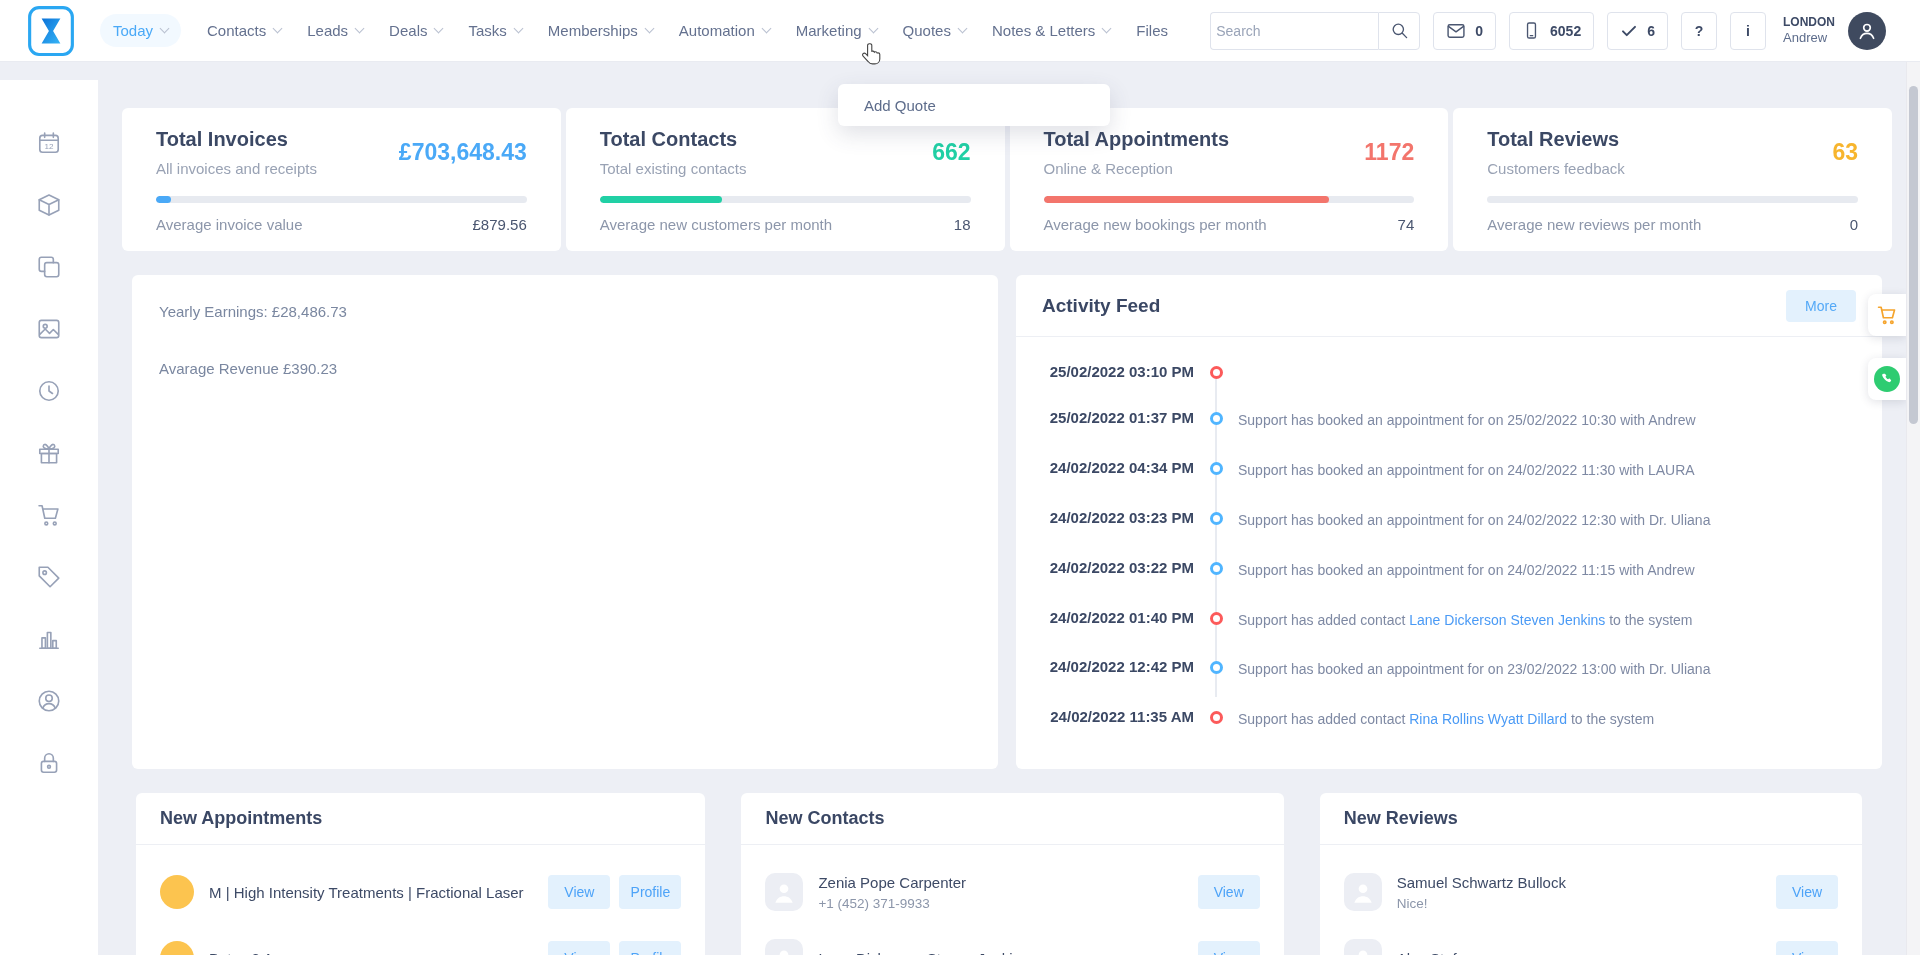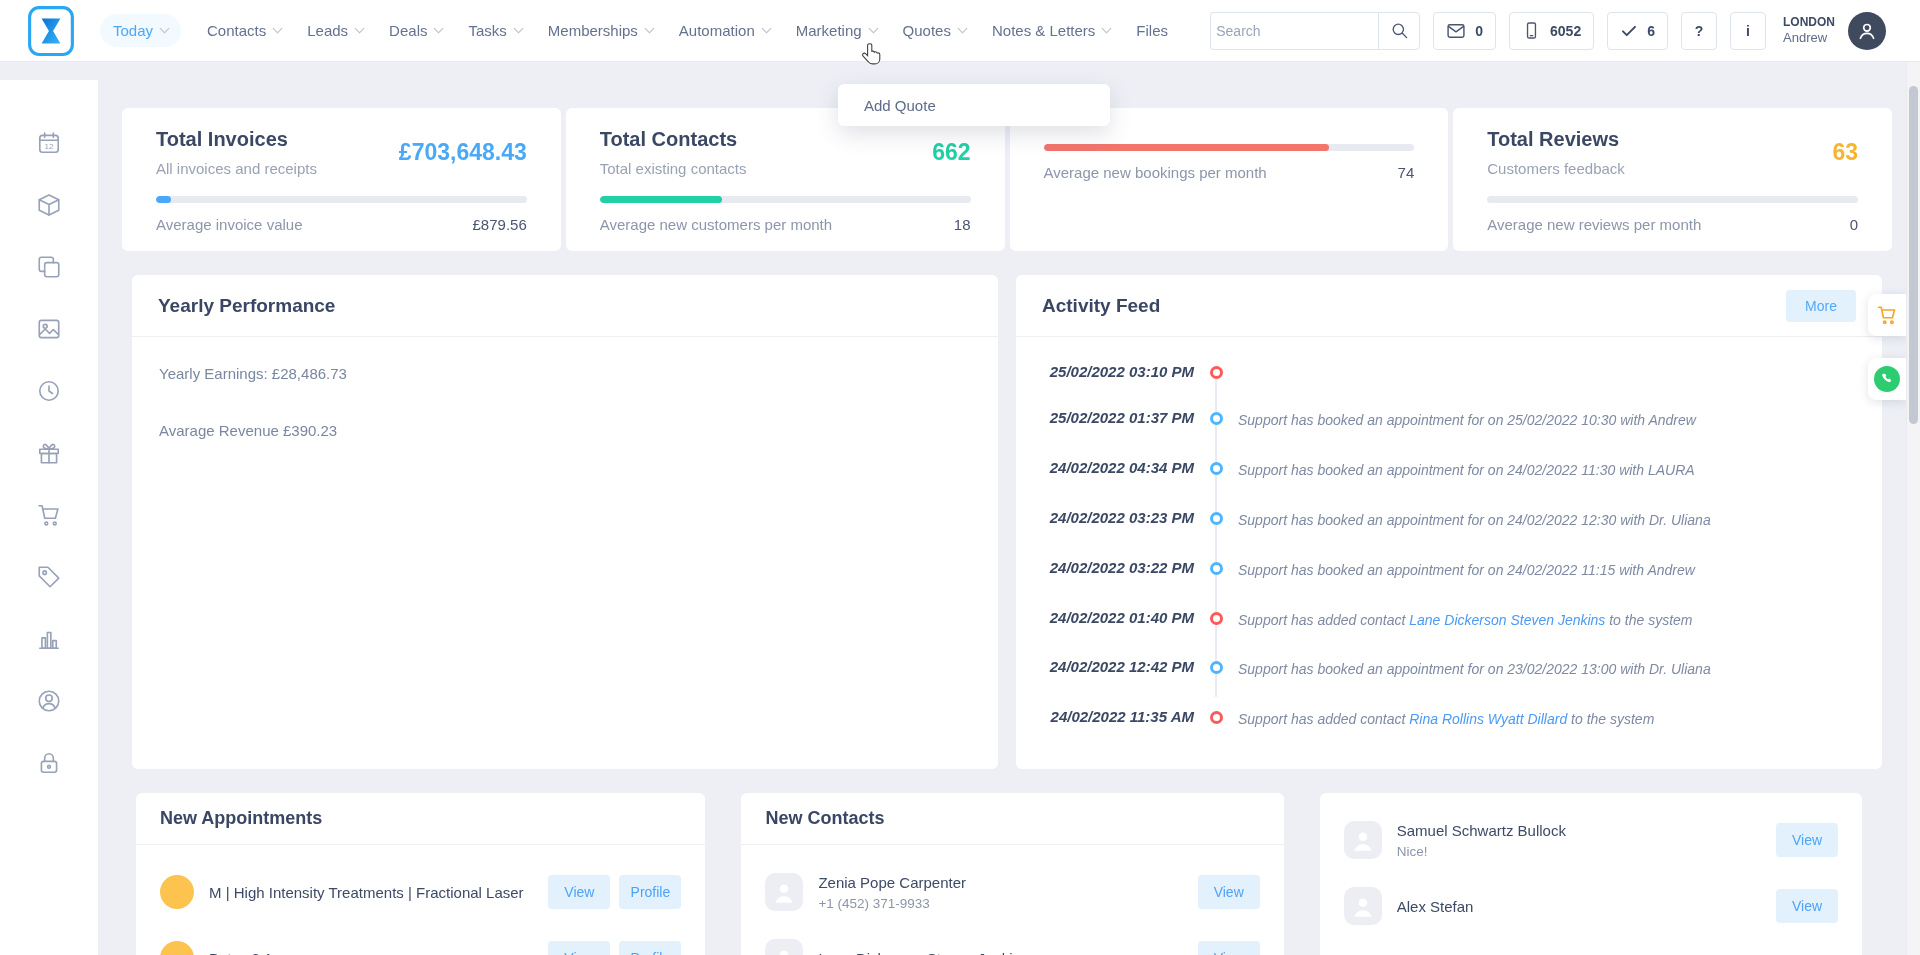--- a/index.html
+++ b/index.html
@@ -75,21 +75,21 @@
   .y-gap { margin-top:40px; }
   .margin-block { margin-top:22px; }
   .margin-row { display:flex; align-items:center; gap:14px; margin-top:16px; }
   .margin-track { width:340px; height:8px; border-radius:4px; background:#e7eaf0; overflow:hidden; }
   .margin-fill { height:100%; border-radius:4px; background:linear-gradient(90deg,#6cc4f8,#2e9bf2); }
   .margin-pct { font-size:18px; font-weight:bold; color:#3a4764; }
 
   .timeline { position:relative; padding:26px 24px 0 26px; }
   .timeline::before { content:""; position:absolute; left:199px; top:38px; height:322px;
     width:2px; background:#e8ebf1; }
-  .t-row { display:grid; grid-template-columns:152px 44px 1fr; align-items:start; margin-bottom:29px; position:relative;font-style:italic; }
+  .t-row { display:grid; grid-template-columns:152px 44px 1fr; align-items:start; margin-bottom:29px; position:relative; }
   .t-time { text-align:right; font-size:15px; font-weight:bold; color:#3b4864; }
   .t-marker { display:flex; justify-content:center; padding-top:3px; }
   .dot { width:13px; height:13px; border-radius:50%; border:3px solid #50b5ff; background:#fff; display:block; }
   .t-text { font-size:14px; color:#7e89a3; padding-top:2px; line-height:1.35; }
   .t-link { color:#4a9af5; text-decoration:none; cursor:pointer; }
 
   .bottom-row { display:grid; grid-template-columns:1.05fr 1fr 1fr; gap:36px; margin:24px 30px 0 14px; }
   .bcard { background:#fff; border-radius:6px; height:230px; overflow:hidden; }
   .bcard-head { height:52px; padding:0 24px; display:flex; align-items:center; border-bottom:1px solid #edeff4; }
   .bcard-title { font-size:18px; font-weight:bold; color:#3a4764; }
@@ -354,20 +354,27 @@
       <div class="bar-track">
         <div class="bar-fill" style="width: 33%; background: rgb(33, 208, 165);"></div>
       </div>
       <div class="stat-foot">
         <span class="lbl">Average new customers per month</span>
         <span class="val">18</span>
       </div>
     </div>
 
     <div class="stat-card">
+      <div class="stat-head">
+        <div>
+          <div class="stat-title">Total Appointments</div>
+          <div class="stat-sub">Online &amp; Reception</div>
+        </div>
+        <div class="stat-value" style="color: rgb(243, 117, 108);">1172</div>
+      </div>
       <div class="bar-track">
         <div class="bar-fill" style="width: 77%; background: rgb(243, 117, 108);"></div>
       </div>
       <div class="stat-foot">
         <span class="lbl">Average new bookings per month</span>
         <span class="val">74</span>
       </div>
     </div>
 
     <div class="stat-card">
@@ -384,23 +391,20 @@
       <div class="stat-foot">
         <span class="lbl">Average new reviews per month</span>
         <span class="val">0</span>
       </div>
     </div>
   </section>
 
   <section class="mid-row">
 
     <div class="panel">
-      <div class="panel-head">
-        <span class="panel-title">Yearly Performance</span>
-      </div>
       <div class="yearly-body">
         <div>
           <div class="y-text">Yearly Earnings: £28,486.73</div>
           <div class="y-text y-gap">Avarage Revenue £390.23</div>
         </div>
       </div>
     </div>
 
     <div class="panel">
       <div class="panel-head">
@@ -525,20 +529,23 @@
           </span>
           <span class="b-name">
             <span>Lane Dickerson Steven Jenkins</span>
           </span>
           <button class="pill-btn">View</button>
         </div>
       </div>
     </div>
 
     <div class="bcard">
+      <div class="bcard-head">
+        <span class="bcard-title">New Reviews</span>
+      </div>
       <div class="bcard-body">
         <div class="b-row">
           <span class="ph-avatar">
             <svg width="26" height="26" viewBox="0 0 24 24">
               <circle cx="12" cy="9" r="4" fill="#ffffff"></circle>
                 <path d="M4 22c1.5-4.2 4.4-6 8-6s6.5 1.8 8 6z" fill="#ffffff"></path>
             </svg>
           </span>
           <span class="b-name">
             <span>Samuel Schwartz Bullock</span>

